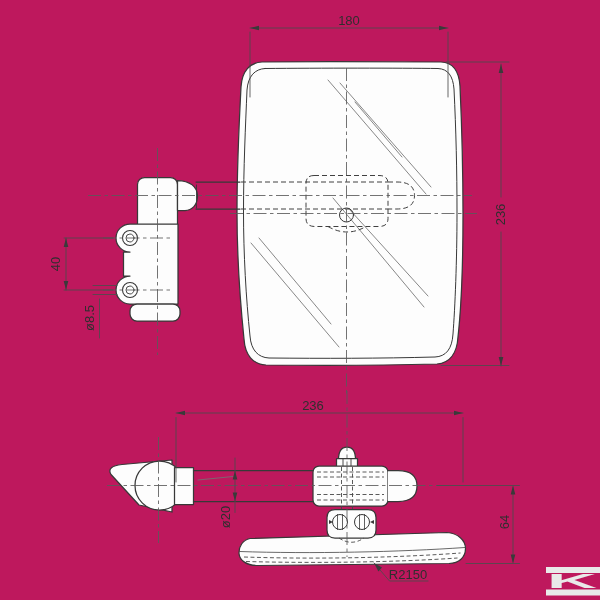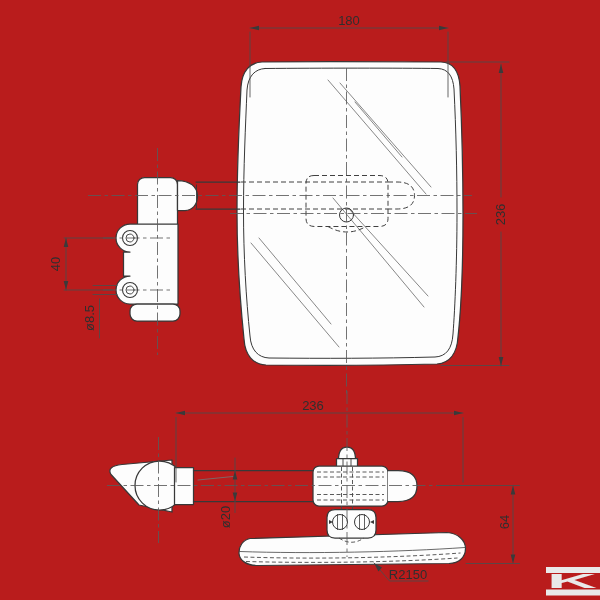--- a/index.html
+++ b/index.html
@@ -1,17 +1,17 @@
 <!DOCTYPE html>
 <html><head>
 <meta charset="utf-8">
 <style>
   html,body{margin:0;padding:0;background:#fff;}
   .sheet{
-    position:relative;width:600px;height:600px;background:#b91c1c;
+    position:relative;width:600px;height:600px;background:#be185d;
     font-family:"Liberation Sans", sans-serif;overflow:hidden;
   }
   svg{display:block}
   
   .outline{fill:none;stroke:#383838;stroke-width:1.25;stroke-linejoin:round;stroke-linecap:round;}
   .outline-f{fill:#fdfdfd;stroke:#383838;stroke-width:1.25;stroke-linejoin:round;}
   .thin{fill:none;stroke:#4d4d4d;stroke-width:0.85;stroke-linecap:round;}
   .center{fill:none;stroke:#5a5a5a;stroke-width:0.85;stroke-dasharray:13 3.5 3.5 3.5;}
   .hidden-l{fill:none;stroke:#404040;stroke-width:1;stroke-dasharray:5 3;}
   .hidden-t{fill:none;stroke:#474747;stroke-width:0.9;stroke-dasharray:4 2.5;}

